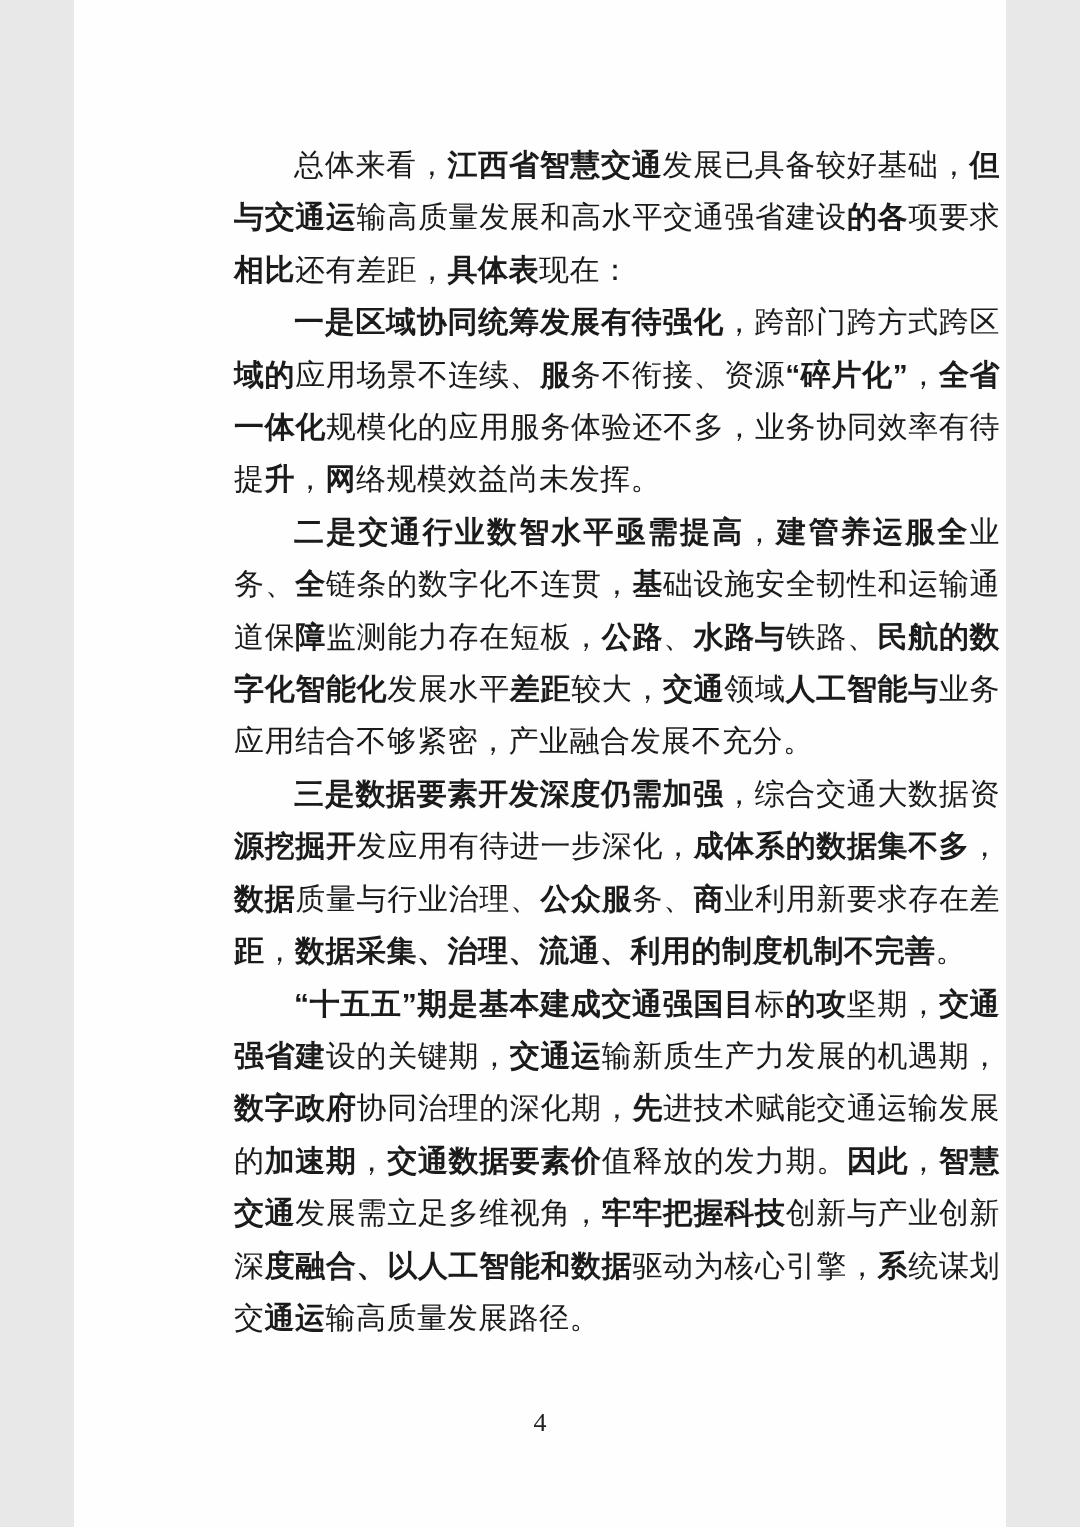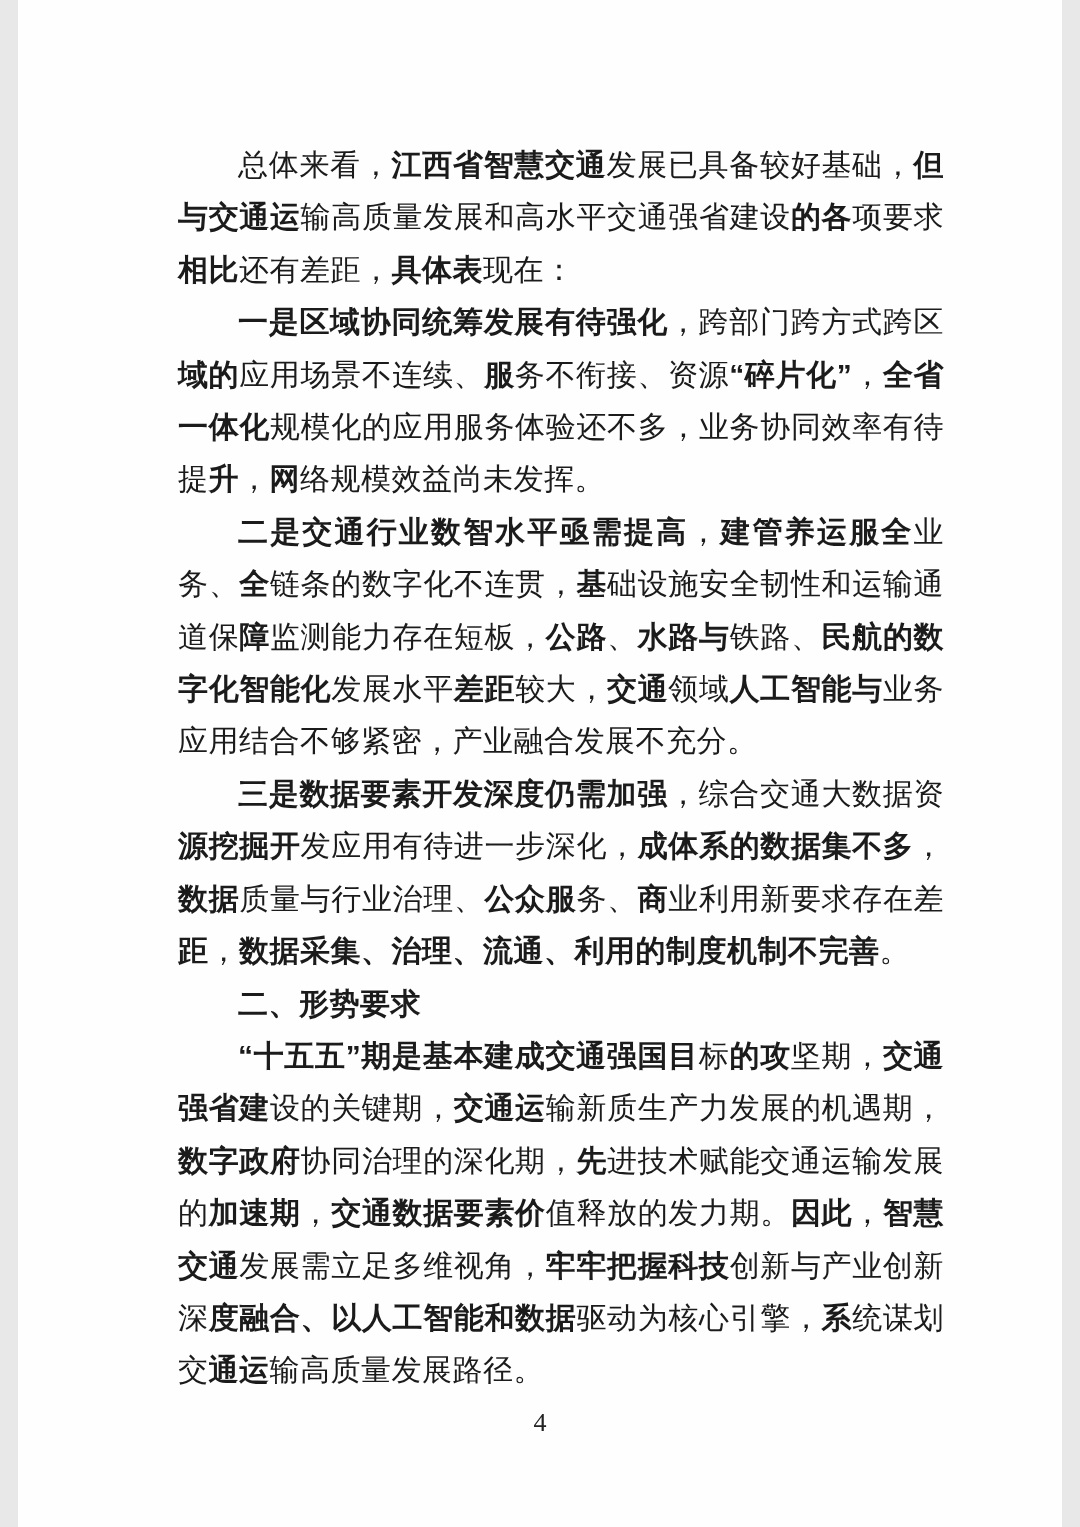--- a/index.html
+++ b/index.html
@@ -2,21 +2,21 @@
 <html><head>
 <meta charset="utf-8">
 <style>
   html, body {
     margin: 0;
     padding: 0;
     background: #e8e8e8;
   }
   .page {
     position: relative;
-    width: 1044px;
+    width: 932px;
     height: 1527px;
     margin: 0 auto;
     background: #fefefe;
     color: #1b1b1b;
     font-family: "Liberation Sans", "DejaVu Sans", sans-serif;
     overflow: hidden;
   }
   .doc-body {
     position: absolute;
     left: 160px;
@@ -54,17 +54,16 @@
 </style>
 </head>
 <body>
 
 <div class="page">
   <div class="doc-body" id="doc-body">
       <p class="para"><span class="r">总体来看，</span><span class="b">江西省智慧交通</span><span class="r">发展已具备较好基础，</span><span class="b">但与交通运</span><span class="r">输高质量发展和高水平交通强省建设</span><span class="b">的各</span><span class="r">项要求</span><span class="b">相比</span><span class="r">还有差距，</span><span class="b">具体表</span><span class="r">现在：</span></p>
       <p class="para"><span class="b">一是区域协同统筹发展有待强化</span><span class="r">，跨部门跨方式跨区</span><span class="b">域的</span><span class="r">应用场景不连续、</span><span class="b">服</span><span class="r">务不衔接、资源</span><span class="b">“碎片化”</span><span class="r">，</span><span class="b">全省一体化</span><span class="r">规模化的应用服务体验还不多，业务协同效率有待提</span><span class="b">升</span><span class="r">，</span><span class="b">网</span><span class="r">络规模效益尚未发挥。</span></p>
       <p class="para"><span class="b">二是交通行业数智水平亟需提高</span><span class="r">，</span><span class="b">建管养运服全</span><span class="r">业务、</span><span class="b">全</span><span class="r">链条的数字化不连贯，</span><span class="b">基</span><span class="r">础设施安全韧性和运输通道保</span><span class="b">障</span><span class="r">监测能力存在短板，</span><span class="b">公路</span><span class="r">、</span><span class="b">水路与</span><span class="r">铁路、</span><span class="b">民航的数字化智能化</span><span class="r">发展水平</span><span class="b">差距</span><span class="r">较大，</span><span class="b">交通</span><span class="r">领域</span><span class="b">人工智能与</span><span class="r">业务应用结合不够紧密，产业融合发展不充分。</span></p>
       <p class="para"><span class="b">三是数据要素开发深度仍需加强</span><span class="r">，综合交通大数据资</span><span class="b">源挖掘开</span><span class="r">发应用有待进一步深化，</span><span class="b">成体系的数据集不多</span><span class="r">，</span><span class="b">数据</span><span class="r">质量与行业治理、</span><span class="b">公众服</span><span class="r">务、</span><span class="b">商</span><span class="r">业利用新要求存在差</span><span class="b">距</span><span class="r">，</span><span class="b">数据采集、治理、流通、利用的制度机制不完善</span><span class="r">。</span></p>
-      <p class="para heading"><span class="b">二、形势要求</span></p>
       <p class="para"><span class="b">“十五五”期是基本建成交通强国目</span><span class="r">标</span><span class="b">的攻</span><span class="r">坚期，</span><span class="b">交通强省建</span><span class="r">设的关键期，</span><span class="b">交通运</span><span class="r">输新质生产力发展的机遇期，</span><span class="b">数字政府</span><span class="r">协同治理的深化期，</span><span class="b">先</span><span class="r">进技术赋能交通运输发展的</span><span class="b">加速期</span><span class="r">，</span><span class="b">交通数据要素价</span><span class="r">值释放的发力期。</span><span class="b">因此</span><span class="r">，</span><span class="b">智慧交通</span><span class="r">发展需立足多维视角，</span><span class="b">牢牢把握科技</span><span class="r">创新与产业创新深</span><span class="b">度融合、以人工智能和数据</span><span class="r">驱动为核心引擎，</span><span class="b">系</span><span class="r">统谋划交</span><span class="b">通运</span><span class="r">输高质量发展路径。</span></p>
     </div>
   <div class="page-number">4</div>
 </div>
 
 </body></html>

